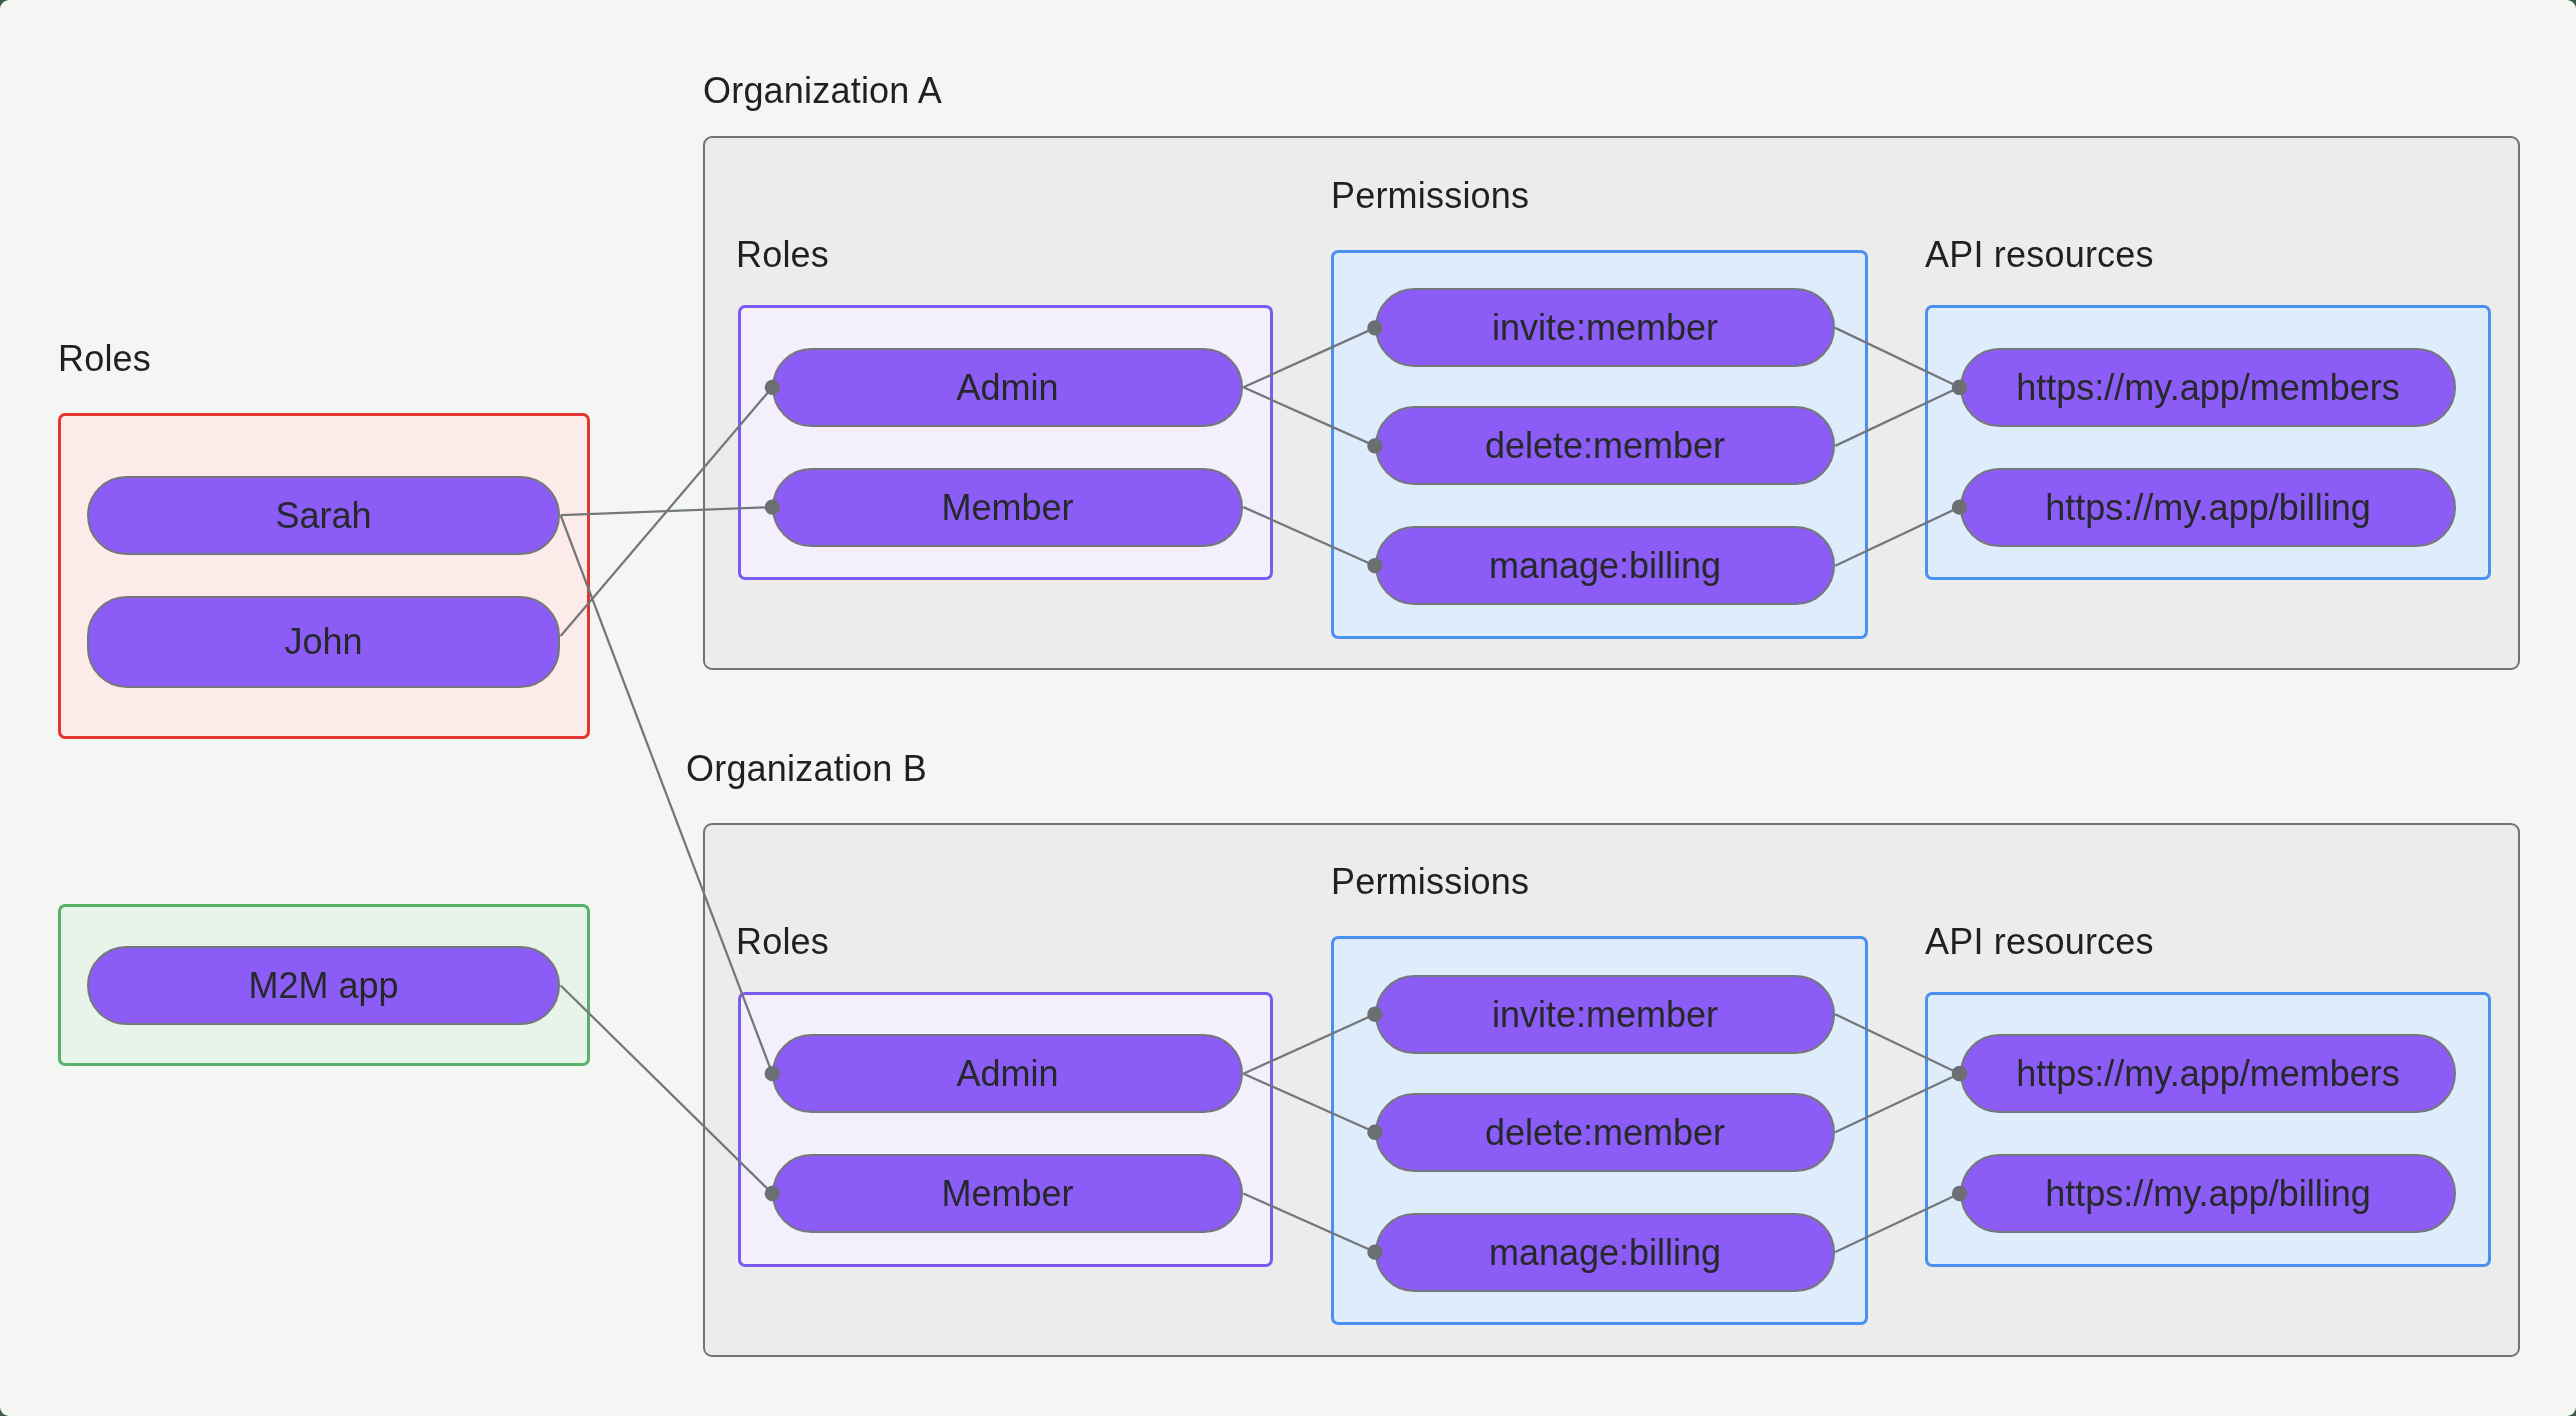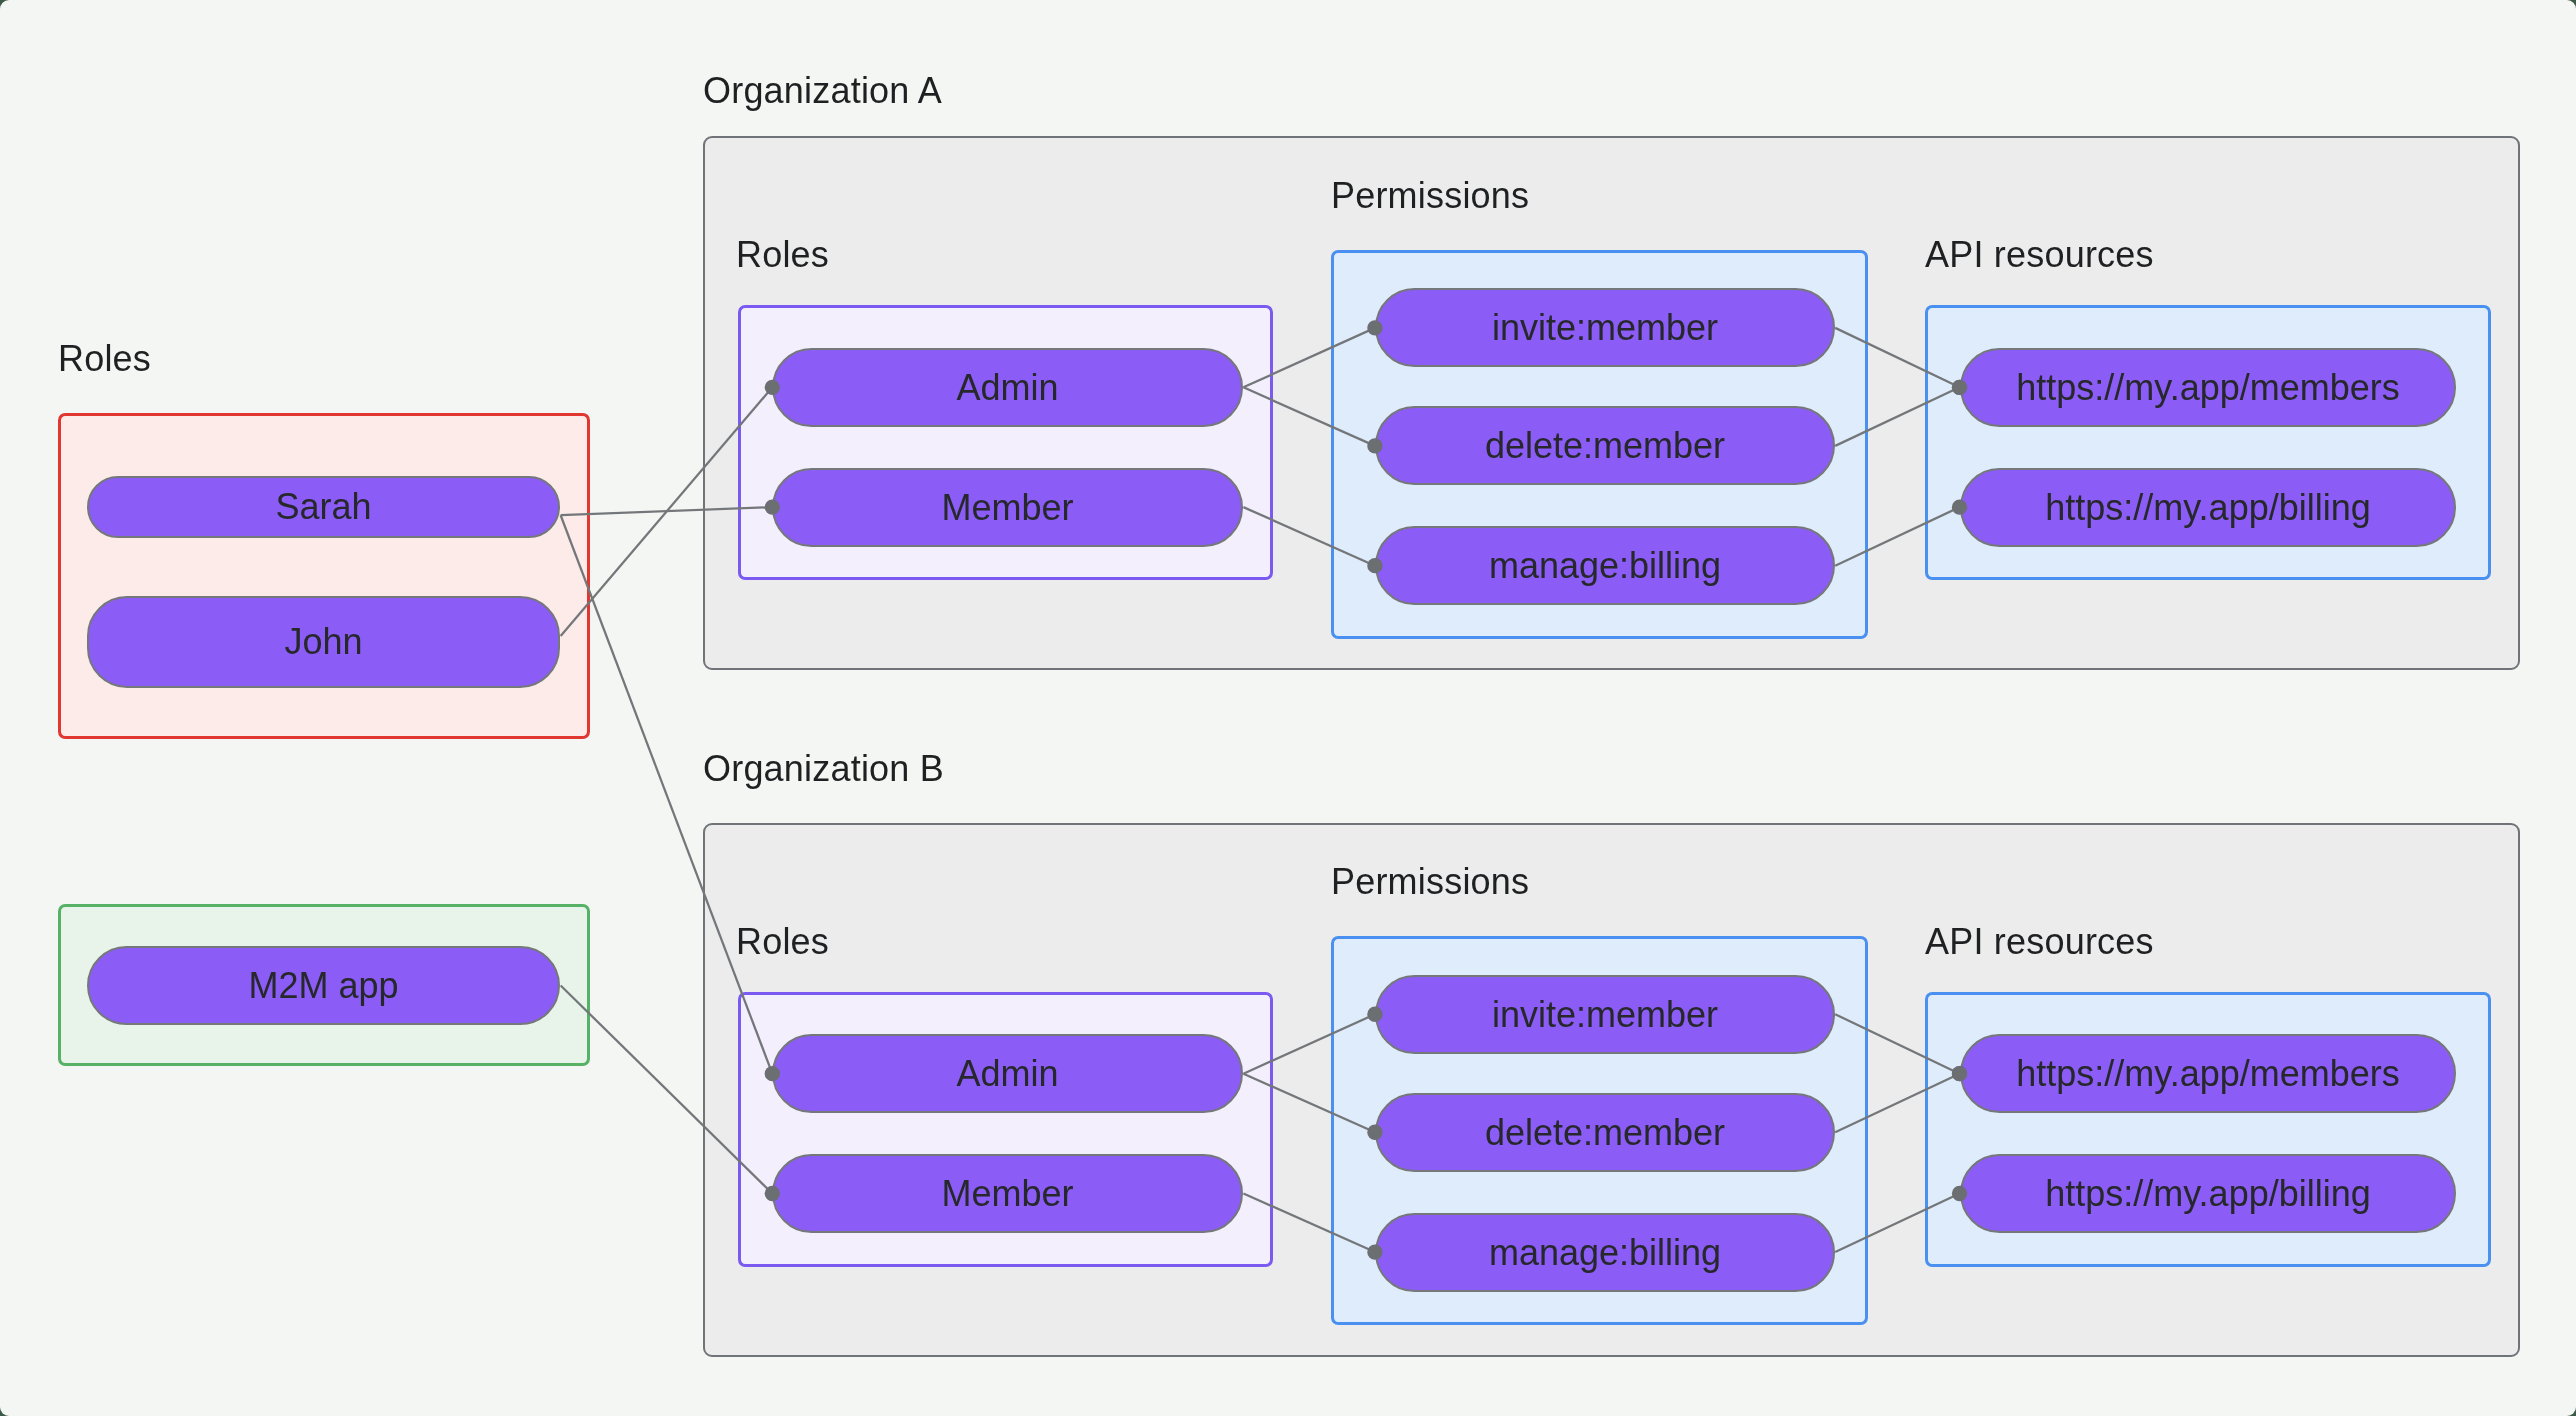--- a/index.html
+++ b/index.html
@@ -75,26 +75,26 @@
   <div class="box blue" style="left:1331px; top:936px; width:537px; height:389px;"></div>
   <div class="box blue" style="left:1925px; top:992px; width:566px; height:275px;"></div>
 
   <div class="section-label" style="left:58px; top:338px;">Roles</div>
 
   <div class="section-label" style="left:703px; top:70px;">Organization A</div>
   <div class="section-label" style="left:736px; top:234px;">Roles</div>
   <div class="section-label" style="left:1331px; top:175px;">Permissions</div>
   <div class="section-label" style="left:1925px; top:234px;">API resources</div>
 
-  <div class="section-label" style="left:703px; top:748px;">Organization B</div>
+  <div class="section-label" style="left:686px; top:748px;">Organization B</div>
   <div class="section-label" style="left:736px; top:921px;">Roles</div>
   <div class="section-label" style="left:1331px; top:861px;">Permissions</div>
   <div class="section-label" style="left:1925px; top:921px;">API resources</div>
 
-  <div class="pill" style="left:87px; top:476px; width:473px; height:62px;">Sarah</div>
+  <div class="pill" style="left:87px; top:476px; width:473px; height:79px;">Sarah</div>
   <div class="pill" style="left:87px; top:596px; width:473px; height:92px;">John</div>
   <div class="pill" style="left:87px; top:946px; width:473px; height:79px;">M2M app</div>
 
   <div class="pill" style="left:772px; top:348px; width:471px; height:79px;">Admin</div>
   <div class="pill" style="left:772px; top:468px; width:471px; height:79px;">Member</div>
   <div class="pill" style="left:1375px; top:288px; width:460px; height:79px;">invite:member</div>
   <div class="pill" style="left:1375px; top:406px; width:460px; height:79px;">delete:member</div>
   <div class="pill" style="left:1375px; top:526px; width:460px; height:79px;">manage:billing</div>
   <div class="pill" style="left:1960px; top:348px; width:496px; height:79px;">https://my.app/members</div>
   <div class="pill" style="left:1960px; top:468px; width:496px; height:79px;">https://my.app/billing</div>

